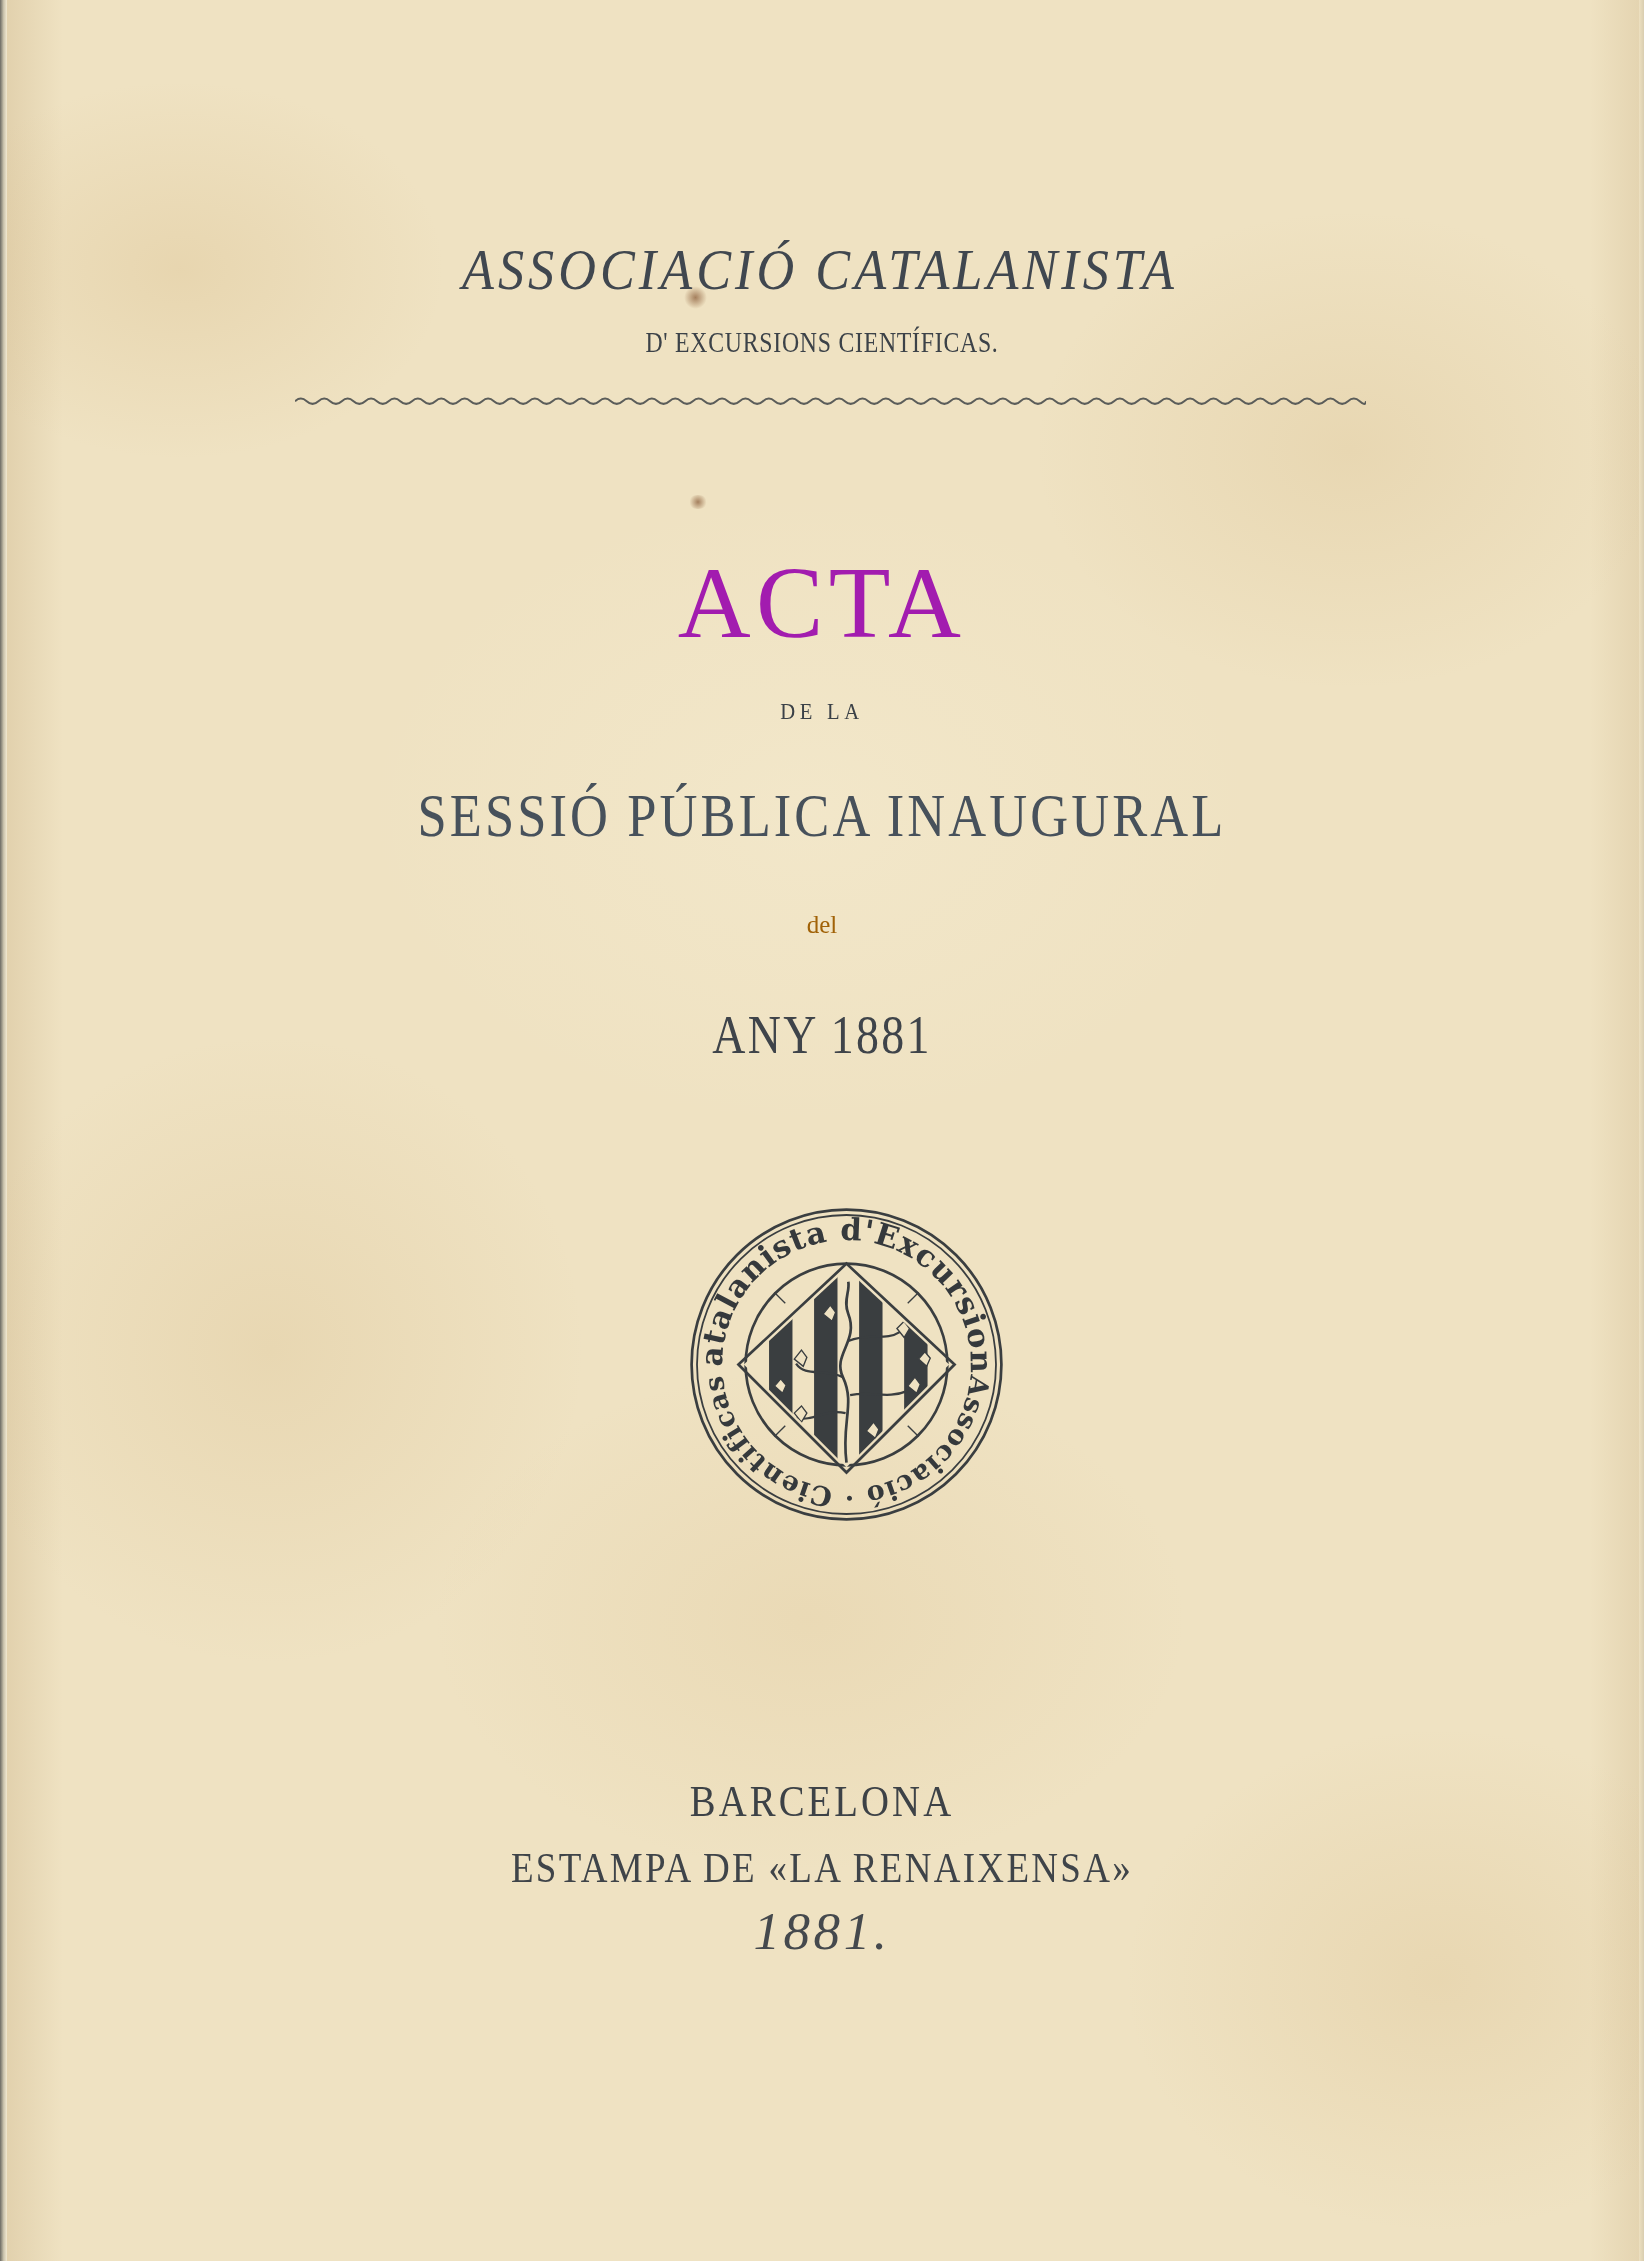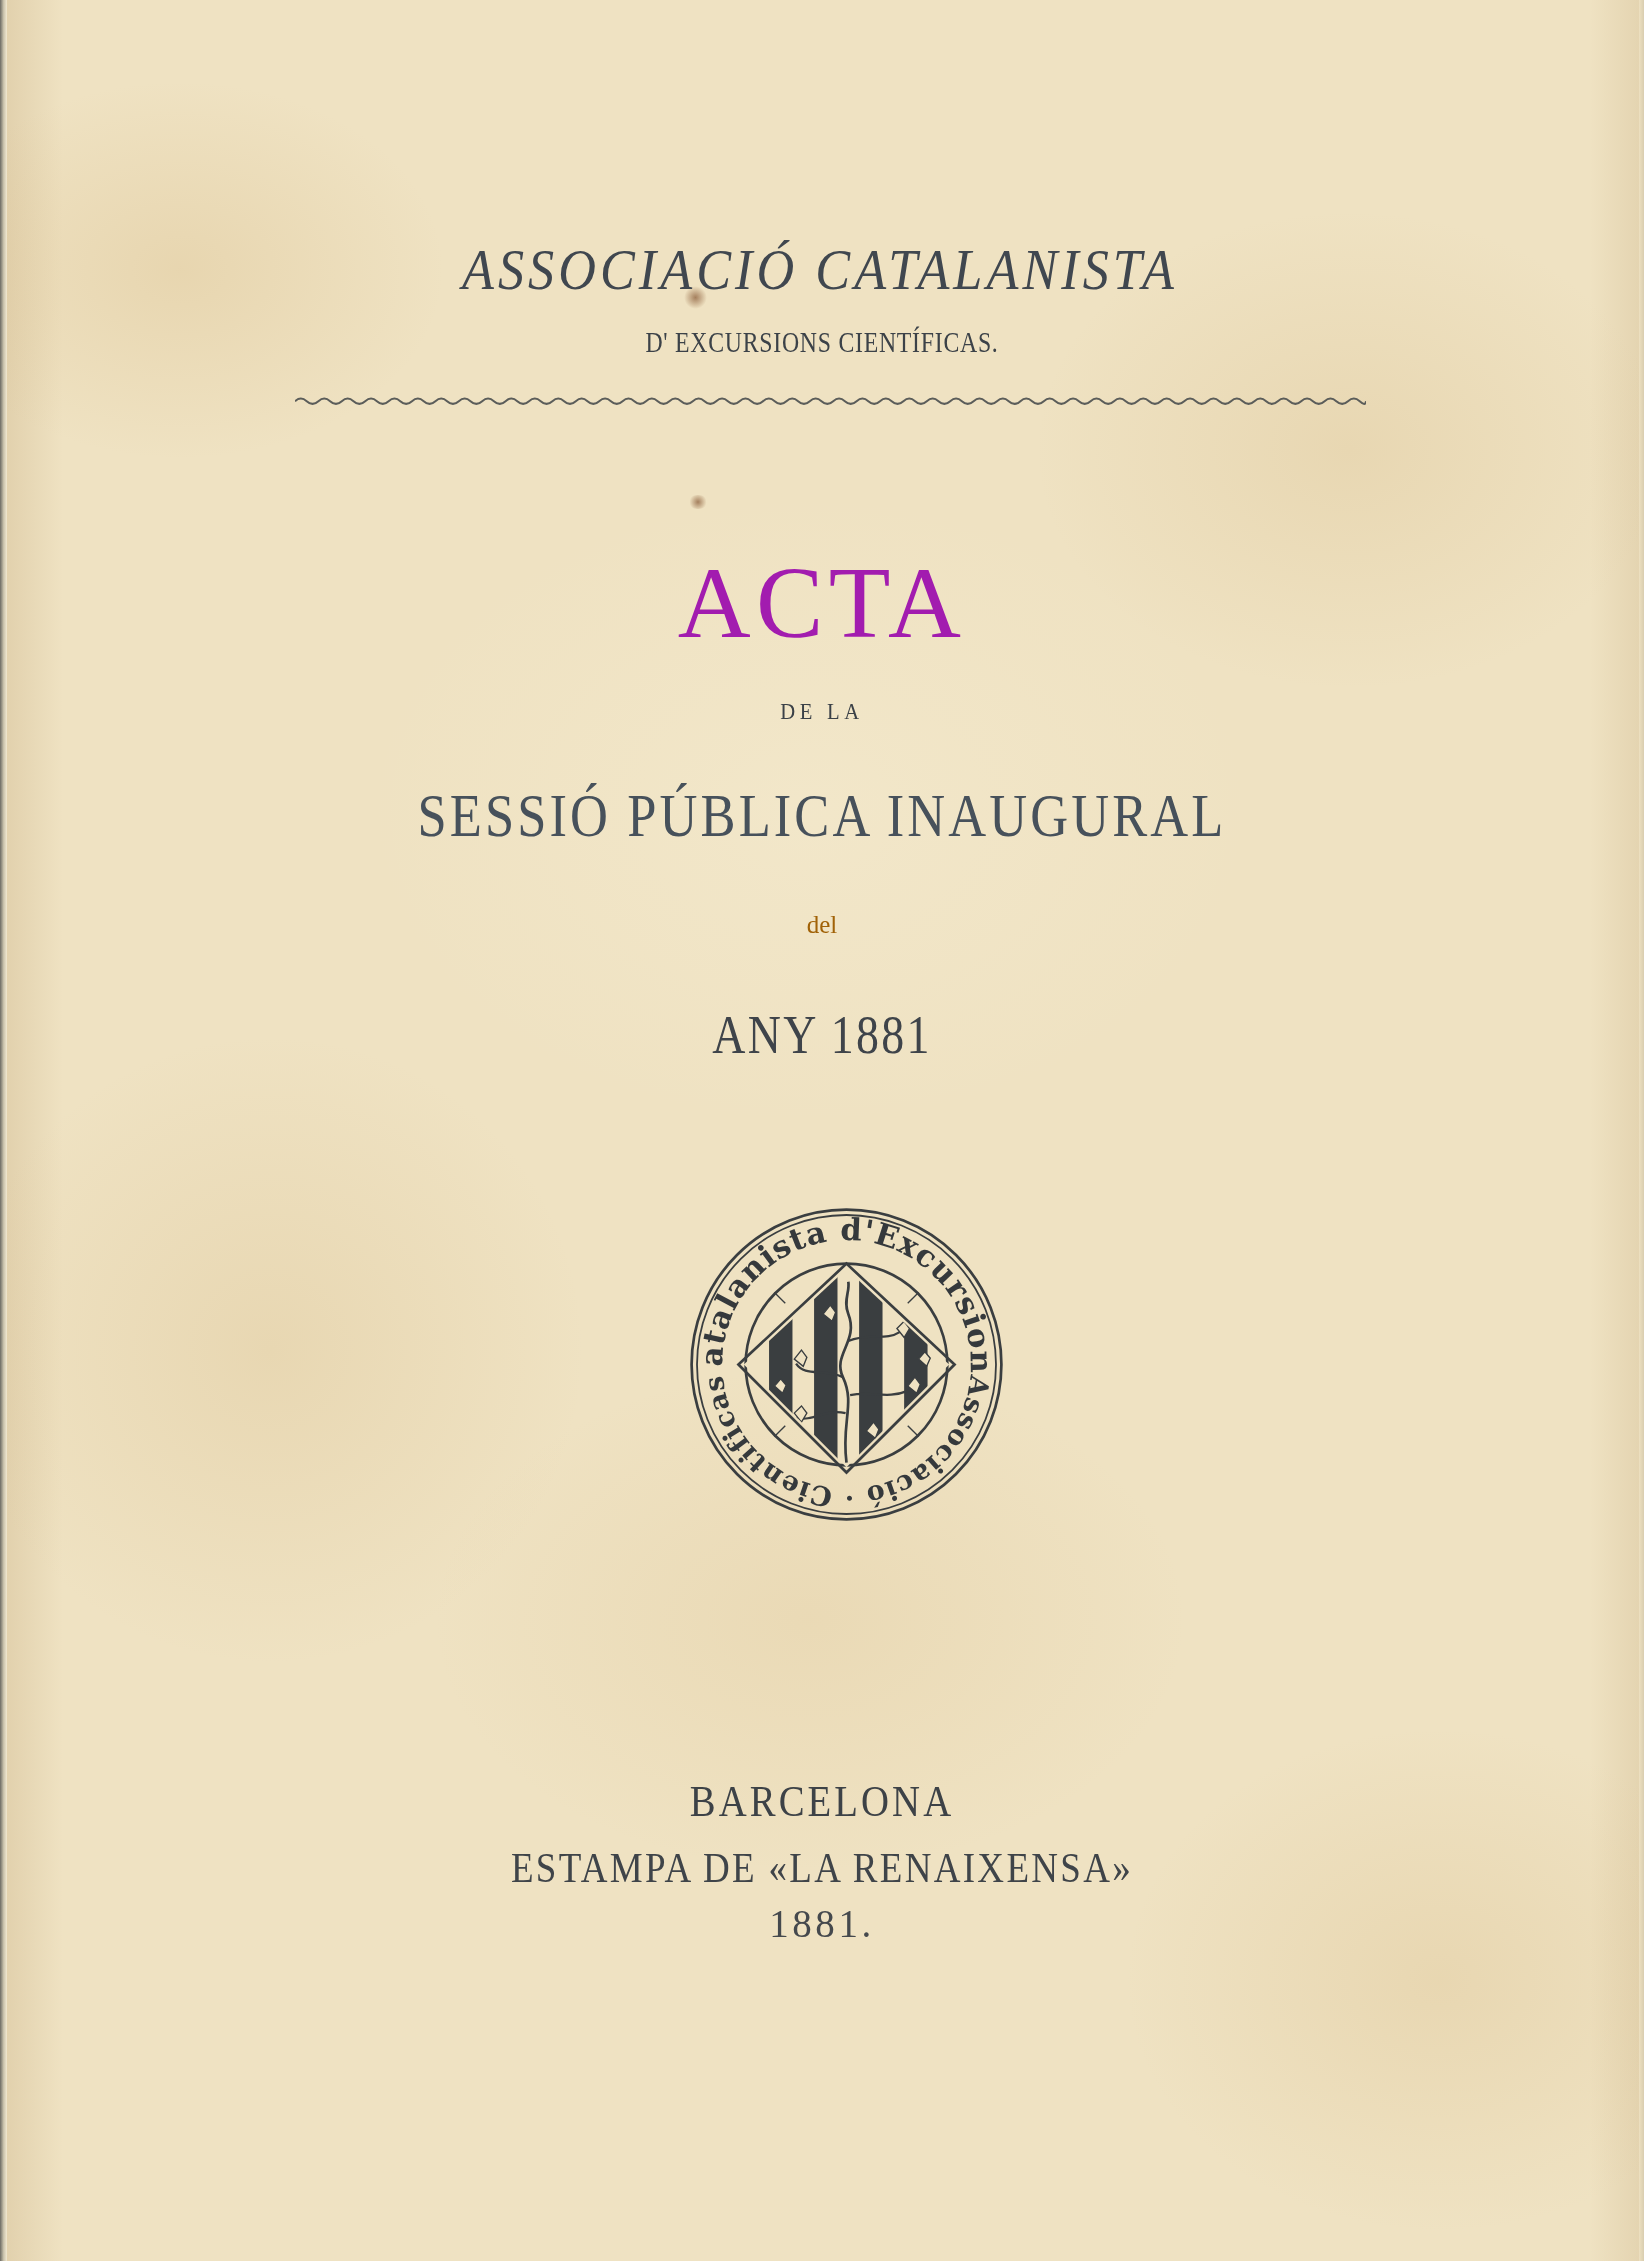--- a/index.html
+++ b/index.html
@@ -64,21 +64,21 @@
     }
     .city {
       top: 1775px; font-size: 45px; letter-spacing: 3.6px; color: #3d4247;
       transform: scaleX(0.86);
     }
     .printer {
       top: 1843px; font-size: 43px; letter-spacing: 2.7px; color: #3f4449;
       transform: scaleX(0.86);
     }
     .year {
-      top: 1901px; font-size: 39px; letter-spacing: 3.6px; color: #45494d;
+      top: 1901px; font-size: 53px; font-style: italic; letter-spacing: 3.6px; color: #45494d;
     }
     .stain {
       position: absolute; border-radius: 50%;
       background: radial-gradient(circle, rgba(140,95,60,0.75), rgba(140,95,60,0) 70%);
     }
   </style>
 </head>
 <body>
 
 <div class="edge-left"></div>

